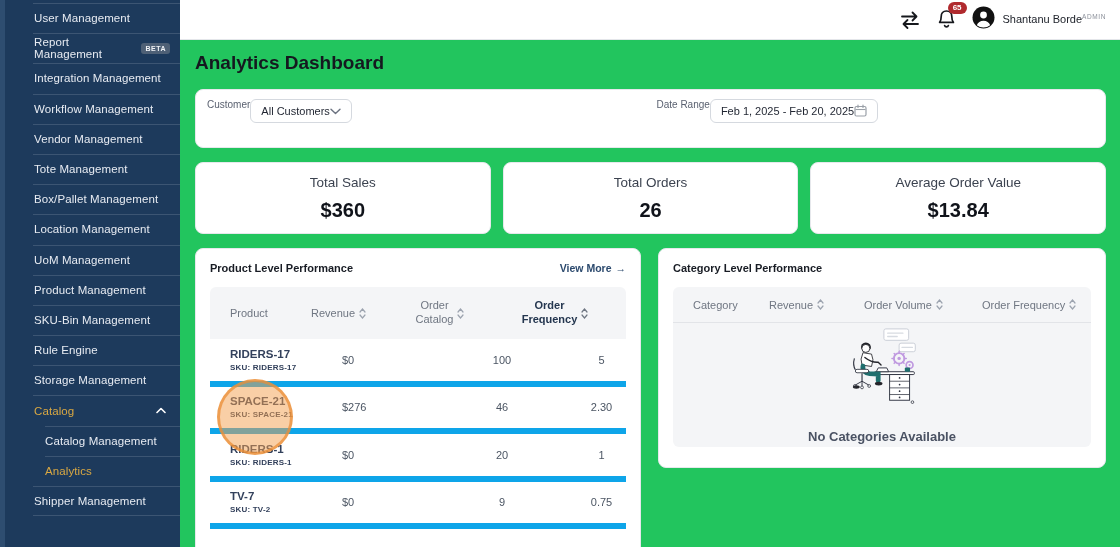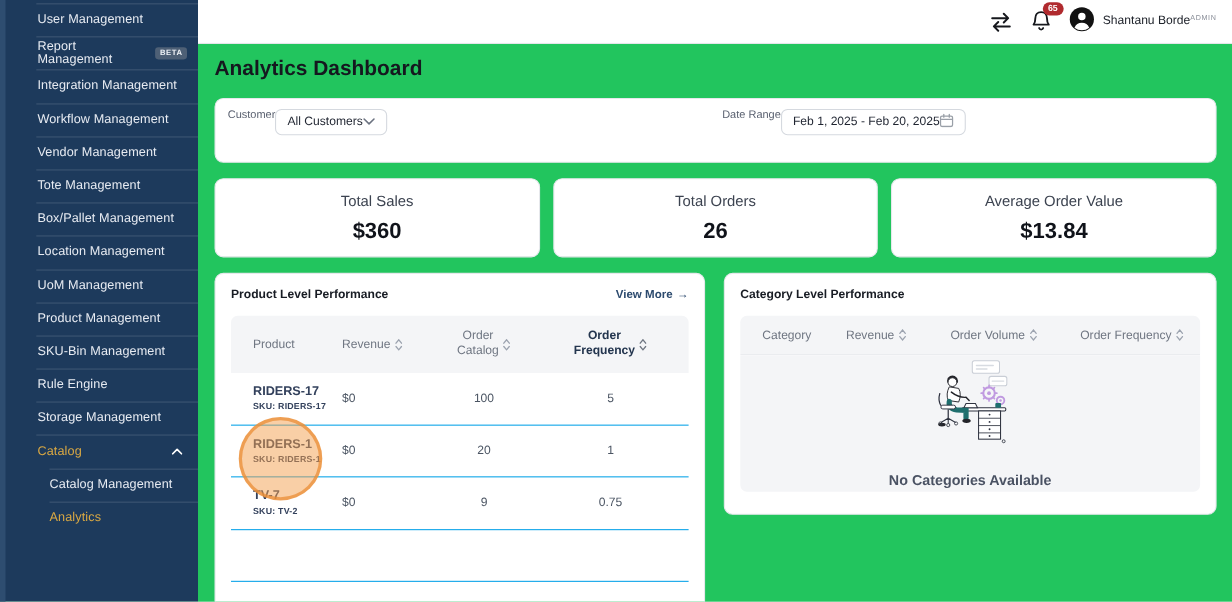--- a/index.html
+++ b/index.html
@@ -107,22 +107,22 @@
   .c-head { grid-template-columns: 96px 95px 118px 1fr; height: 36px; border-bottom: 1px solid #e2e4e8; }
   .th { display: flex; align-items: center; gap: 4px; cursor: pointer; }
   .th.center { justify-content: center; text-align: center; }
   .th.first { padding-left: 20px; cursor: default; }
   .th.active { color: #24364f; font-weight: bold; }
   .th .two-line { line-height: 1.25; }
   .sort-icon { display: flex; flex-direction: column; gap: 1px; }
 
   .tbl-row {
     display: grid; grid-template-columns: 101px 85px 88px 1fr;
-    align-items: center; border-bottom: 1px solid #0ea5e9;
-    height: 47.5px; font-size: 11px; color: #4b5563; cursor: pointer;
+    align-items: center; border-bottom: 6px solid #0ea5e9;
+    height: 47.5px; font-size: 11px; color: #4b5563; cursor: pointer; gap: 31px;
   }
   .cell-product { padding-left: 20px; display: flex; flex-direction: column; gap: 3px; }
   .prod-name { font-size: 11.5px; font-weight: bold; color: #33415c; }
   .prod-sku { font-size: 8px; font-weight: bold; color: #33415c; letter-spacing: .2px; }
   .cell-center { text-align: center; }
 
   
   .empty-body {
     background: #f4f5f7; border-radius: 0 0 6px 6px; height: 124px;
     display: flex; flex-direction: column; align-items: center; justify-content: center; gap: 20px;
@@ -189,20 +189,23 @@
       <svg width="10" height="7" viewBox="0 0 10 7">
           <path d="M1 5.5 L5 1.5 L9 5.5" fill="none" stroke="#ffffff" stroke-width="1.6" stroke-linecap="round" stroke-linejoin="round"></path>
         </svg>
     </span>
   </div>
   <div class="nav-item sub">
     <span>Catalog Management</span>
   </div>
   <div class="nav-item sub gold">
     <span>Analytics</span>
+  </div>
+  <div class="nav-item last">
+    <span>Shipper Management</span>
   </div>
 </nav>
 
 <header class="topbar">
   <div class="icon-btn">
     <svg width="22" height="20" viewBox="0 0 22 20">
       <path d="M3 6.5 H17 M13.5 2.5 L17.5 6.5 L13.5 10.5" fill="none" stroke="#16181d" stroke-width="1.8" stroke-linecap="round" stroke-linejoin="round"></path>
       <path d="M19 14 H5 M8.5 10 L4.5 14 L8.5 18" fill="none" stroke="#16181d" stroke-width="1.8" stroke-linecap="round" stroke-linejoin="round"></path>
     </svg>
   </div>
@@ -326,20 +329,29 @@
         <div class="cell-product">
           <span class="prod-name">RIDERS-17</span>
           <span class="prod-sku">SKU: RIDERS-17</span>
         </div>
         <div>$0</div>
         <div class="cell-center">100</div>
         <div class="cell-center">5</div>
       </div>
       <div class="tbl-row">
         <div class="cell-product">
+          <span class="prod-name">SPACE-21</span>
+          <span class="prod-sku">SKU: SPACE-21</span>
+        </div>
+        <div>$276</div>
+        <div class="cell-center">46</div>
+        <div class="cell-center">2.30</div>
+      </div>
+      <div class="tbl-row">
+        <div class="cell-product">
           <span class="prod-name">RIDERS-1</span>
           <span class="prod-sku">SKU: RIDERS-1</span>
         </div>
         <div>$0</div>
         <div class="cell-center">20</div>
         <div class="cell-center">1</div>
       </div>
       <div class="tbl-row">
         <div class="cell-product">
           <span class="prod-name">TV-7</span>

